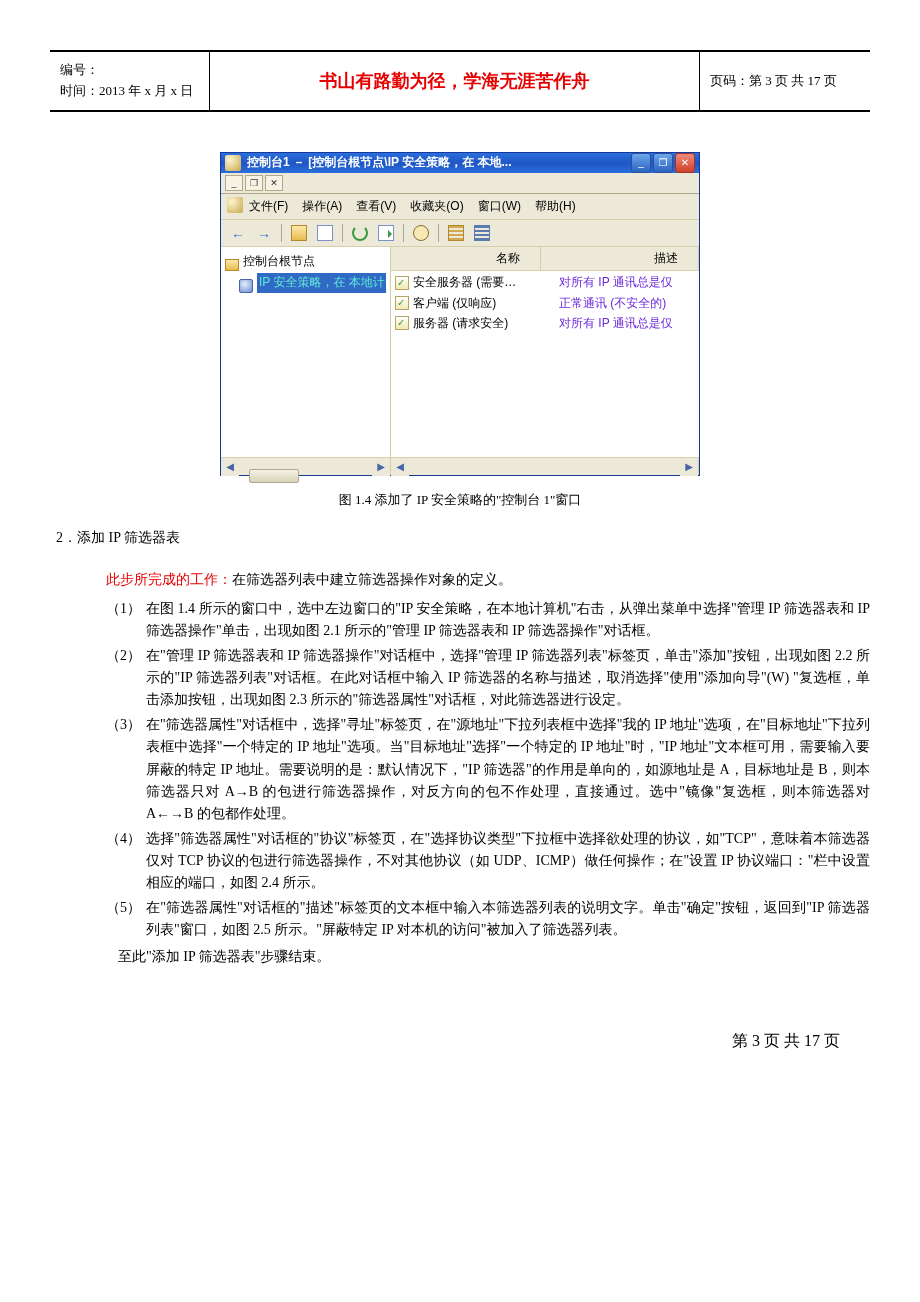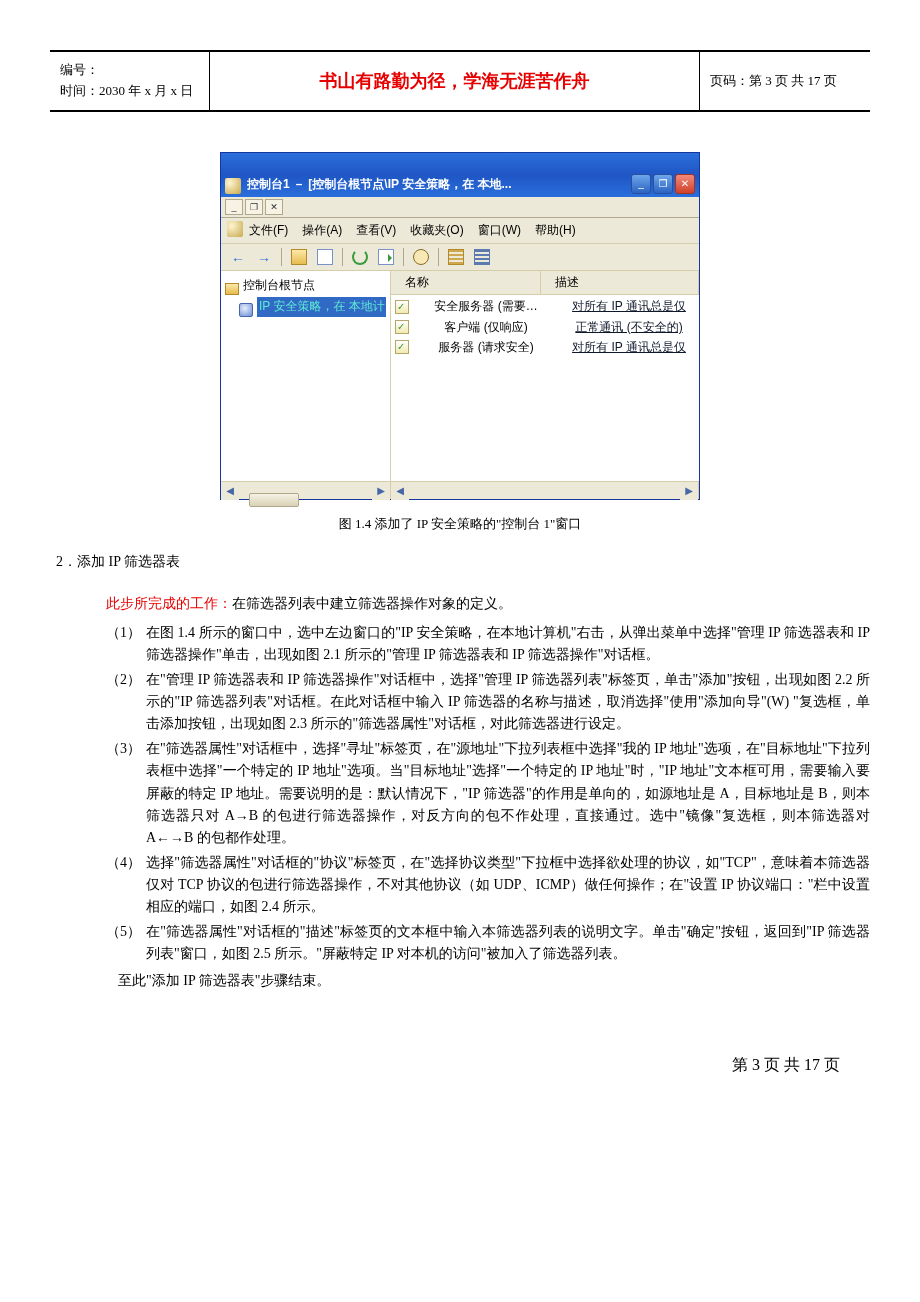--- a/index.html
+++ b/index.html
@@ -51,23 +51,23 @@
   width: 480px;
   margin: 0 auto;
   border: 1px solid #16379b;
   font-family: "Tahoma","宋体",sans-serif;
   font-size: 12px;
 }
 .titlebar {
   background: linear-gradient(to bottom,#2a6fdc 0%,#1f56c4 50%,#2a6fdc 100%);
   color: #fff;
   display: flex;
-  align-items: flex-end;
+  align-items: center;
   padding: 3px 4px;
-  height: 44px;
+  height: 20px;
 }
 .titlebar .icon-tree {
   width: 16px; height: 16px;
   background: radial-gradient(circle at 30% 30%, #fff5d0, #c7a84d);
   margin-right: 6px;
   border-radius: 2px;
 }
 .titlebar .title-text { flex: 1; font-weight: bold; overflow: hidden; white-space: nowrap; }
 .winbtns { display: flex; gap: 2px; }
 .winbtn {
@@ -172,39 +172,40 @@
   flex: 1;
   display: flex;
   flex-direction: column;
 }
 .list-header {
   display: flex;
   background: #ece9d8;
   border-bottom: 1px solid #d4cfa9;
 }
 .list-header .col {
-  padding: 2px 14px;
+  padding: 2px 20px;
   border-right: 1px solid #d4cfa9;
+  text-align: right;
 }
 .list-header .col.name { flex: 0 0 150px; }
 .list-header .col.desc { flex: 1; }
 .list-body { flex: 1; padding: 2px 0; background: #fff; }
-.list-row { display: flex; padding: 0 0 1px 4px; align-items: center; text-align: center; }
+.list-row { display: flex; padding: 0 0 1px 4px; align-items: center; }
 .list-row .item-icon {
   width: 14px; height: 14px;
   background: linear-gradient(to bottom,#fff,#f2e9b0);
   border: 1px solid #b4a56a;
   margin-right: 4px;
   position: relative;
 }
 .list-row .item-icon::after {
   content: "✓"; position:absolute; left:1px; top:-2px; color:#3b9a3b; font-size: 10px;
 }
 .list-row .col.name { flex: 0 0 146px; white-space: nowrap; overflow: hidden; }
-.list-row .col.desc { flex: 1; white-space: nowrap; overflow: hidden; color:#0f172a;text-decoration:underline; }
+.list-row .col.desc { flex: 1; white-space: nowrap; overflow: hidden; color:#6d28d9; }
 .scrollbar {
   background: #ece9d8;
   height: 18px;
   display:flex; align-items:center; justify-content:space-between;
   border-top:1px solid #d4cfa9;
 }
 .scroll-thumb { position:absolute; left:10px; width:50px; height:14px; top:2px;
   background: linear-gradient(to bottom,#f5f2e6,#d9d2b6);
   border:1px solid #b0a88a; border-radius:2px;
 }
@@ -256,21 +257,21 @@
   font-size: 16px;
 }
 </style>
 </head>
 <body>
 
 <div class="page-frame">
   <div class="header-table">
     <div class="header-cell left">
       <div>编号：</div>
-      <div>时间：2030 年 x 月 x 日</div>
+      <div>时间：2013 年 x 月 x 日</div>
     </div>
     <div class="header-cell center">书山有路勤为径，学海无涯苦作舟</div>
     <div class="header-cell right">页码：第 3 页 共 17 页</div>
   </div>
 </div>
 
 <div class="content">
 
   <div class="screenshot-box">
     <div class="titlebar">

